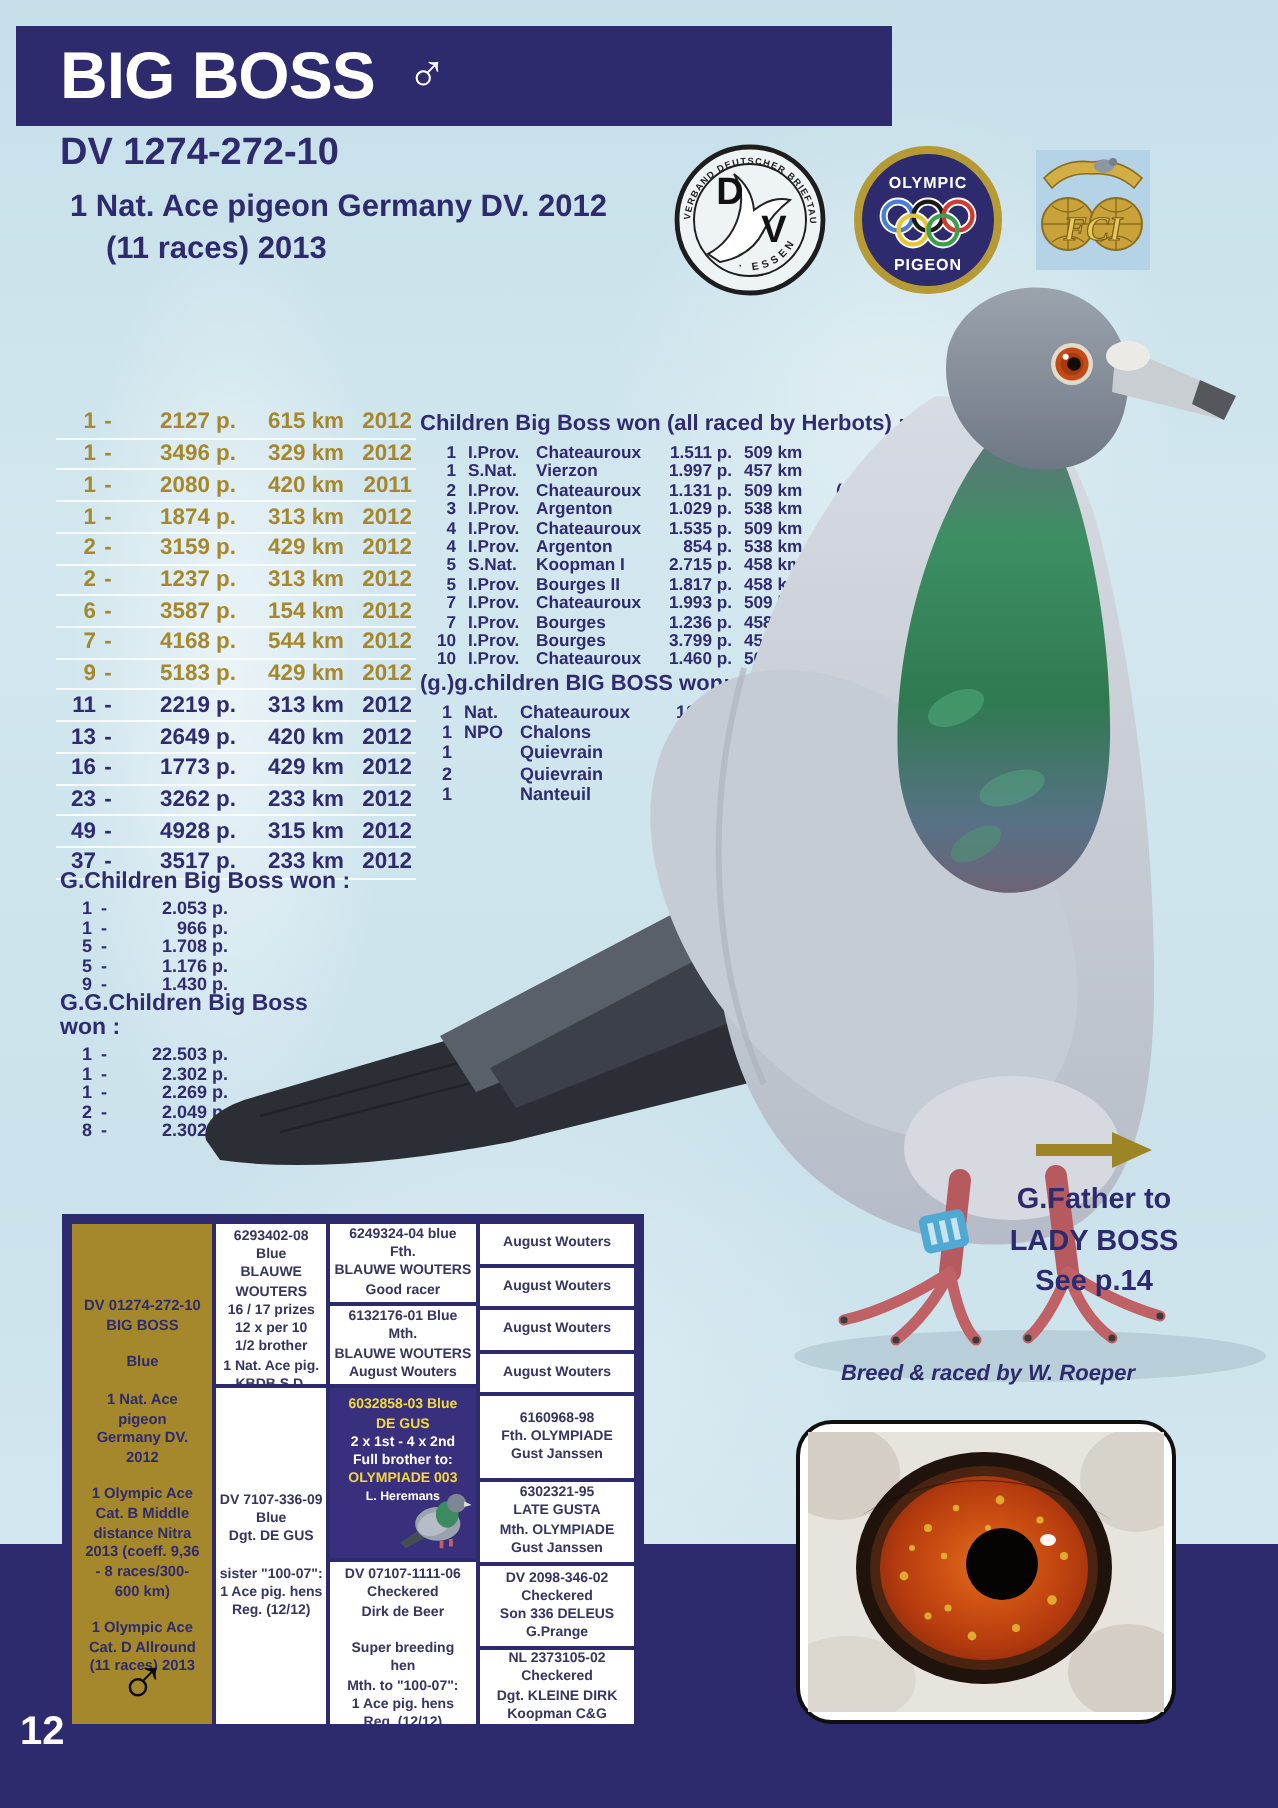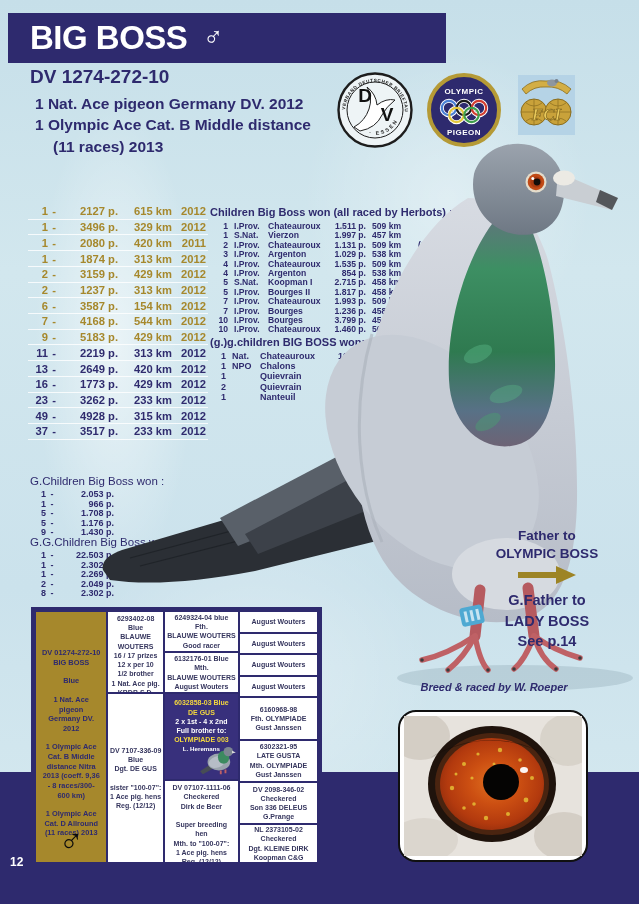--- a/index.html
+++ b/index.html
@@ -57,39 +57,39 @@
   .ggk-rows{margin-top:3px;}
   .ggk-row{display:grid;grid-template-columns:16px 34px 60px 56px;height:10.2px;
     align-items:center;font-size:9px;font-weight:bold;}
   .ggk-pos{text-align:right;}
   .ggk-org{padding-left:6px;}
   .ggk-res{text-align:right;}
 
   
   .gk{left:30px;top:435px;width:150px;color:#2f2b6e;}
   .gk2{left:30px;top:496px;width:150px;color:#2f2b6e;}
-  .gk-h{font-size:11.5px;font-weight:normal;margin-top:40px;}
+  .gk-h{font-size:11.5px;font-weight:bold;}
   .gk-rows{margin-top:2px;}
   .gk-row{display:grid;grid-template-columns:16px 12px 56px;height:9.6px;
     align-items:center;font-size:9px;font-weight:bold;}
   .gk-pos{text-align:right;}
   .gk-dash{text-align:center;}
   .gk-pts{text-align:right;}
 
   
   .pigeon{left:70px;top:122px;width:569px;height:585px;}
 
   
   .sideA{left:457px;top:527px;width:180px;text-align:center;font-size:13.5px;line-height:18px;font-weight:bold;color:#2e2a6e;}
   .arrow-wrap{left:457px;top:566px;width:180px;text-align:center;}
   .sideB{left:457px;top:590px;width:180px;text-align:center;font-size:14.5px;line-height:20.5px;font-weight:bold;color:#2e2a6e;}
 
   
   .footer{left:0;top:772px;width:639px;height:132px;background:#2e2a6e;}
-  .pagenum{left:10px;top:855px;color:#fff;font-size:12px;font-weight:bold;}
+  .pagenum{left:10px;top:855px;color:#fff;font-size:20px;font-weight:bold;}
 
   
   .pedigree{left:31px;top:607px;width:291px;height:260px;background:#2e2a6e;box-sizing:border-box;padding:5px;}
   .ped-grid{display:flex;gap:2px;width:100%;height:100%;}
   .ped-col{display:flex;flex-direction:column;gap:2px;}
   .ped-col.c0{width:75px;}
   .ped-col.c1{width:58px;}
   .ped-col.c2{width:78px;}
   .ped-col.c3{width:82px;}
   .cell{background:#fff;color:#36365e;font-size:7px;font-weight:bold;line-height:1.32;
@@ -118,23 +118,20 @@
   <div class="abs topbar">
     <span class="title">BIG BOSS</span>
     <span class="sex">♂</span>
   </div>
   <div class="abs ringno">DV 1274-272-10</div>
 
   <div class="abs ach">
 
   <div class="ach-line">
         <span>1 Nat. Ace pigeon Germany DV. 2012</span><span class="ach-small"></span>
-      </div>
-      <div class="ach-line">
-        <span>1 Olympic Ace Cat. B Middle distance</span><span class="ach-small"></span>
       </div>
       <div class="ach-line indent">
         <span>(11 races) 2013</span><span class="ach-small"></span>
       </div>
     </div>
 
   <svg class="abs logo" style="left:336px;top:71px;" width="78" height="78" viewBox="0 0 78 78">
     <defs>
       <path id="arcTop" d="M 9,41 A 30,30 0 0 1 69,41" fill="none"></path>
       <path id="arcBot" d="M 15,46 A 25,25 0 0 0 63,46" fill="none"></path>
@@ -549,22 +546,20 @@
     <g fill="#3b3b3d">
       <circle cx="352" cy="538" r="1.8"></circle>
         <circle cx="378" cy="548" r="1.8"></circle>
         <circle cx="418" cy="548" r="1.8"></circle>
       <circle cx="510" cy="536" r="1.8"></circle>
         <circle cx="486" cy="547" r="1.8"></circle>
         <circle cx="444" cy="547" r="1.8"></circle>
     </g>
   </svg>
 
-  <div class="abs sideA pre">Father to
-OLYMPIC BOSS</div>
   <div class="abs arrow-wrap">
     <svg width="62" height="18" viewBox="0 0 62 18">
         <path d="M2,6 h38 v-6 l20,9 -20,9 v-6 h-38 z" fill="#9d8425"></path>
       </svg>
   </div>
   <div class="abs sideB pre">G.Father to
 LADY BOSS
 See p.14</div>
 
   <div class="abs footer"></div>

